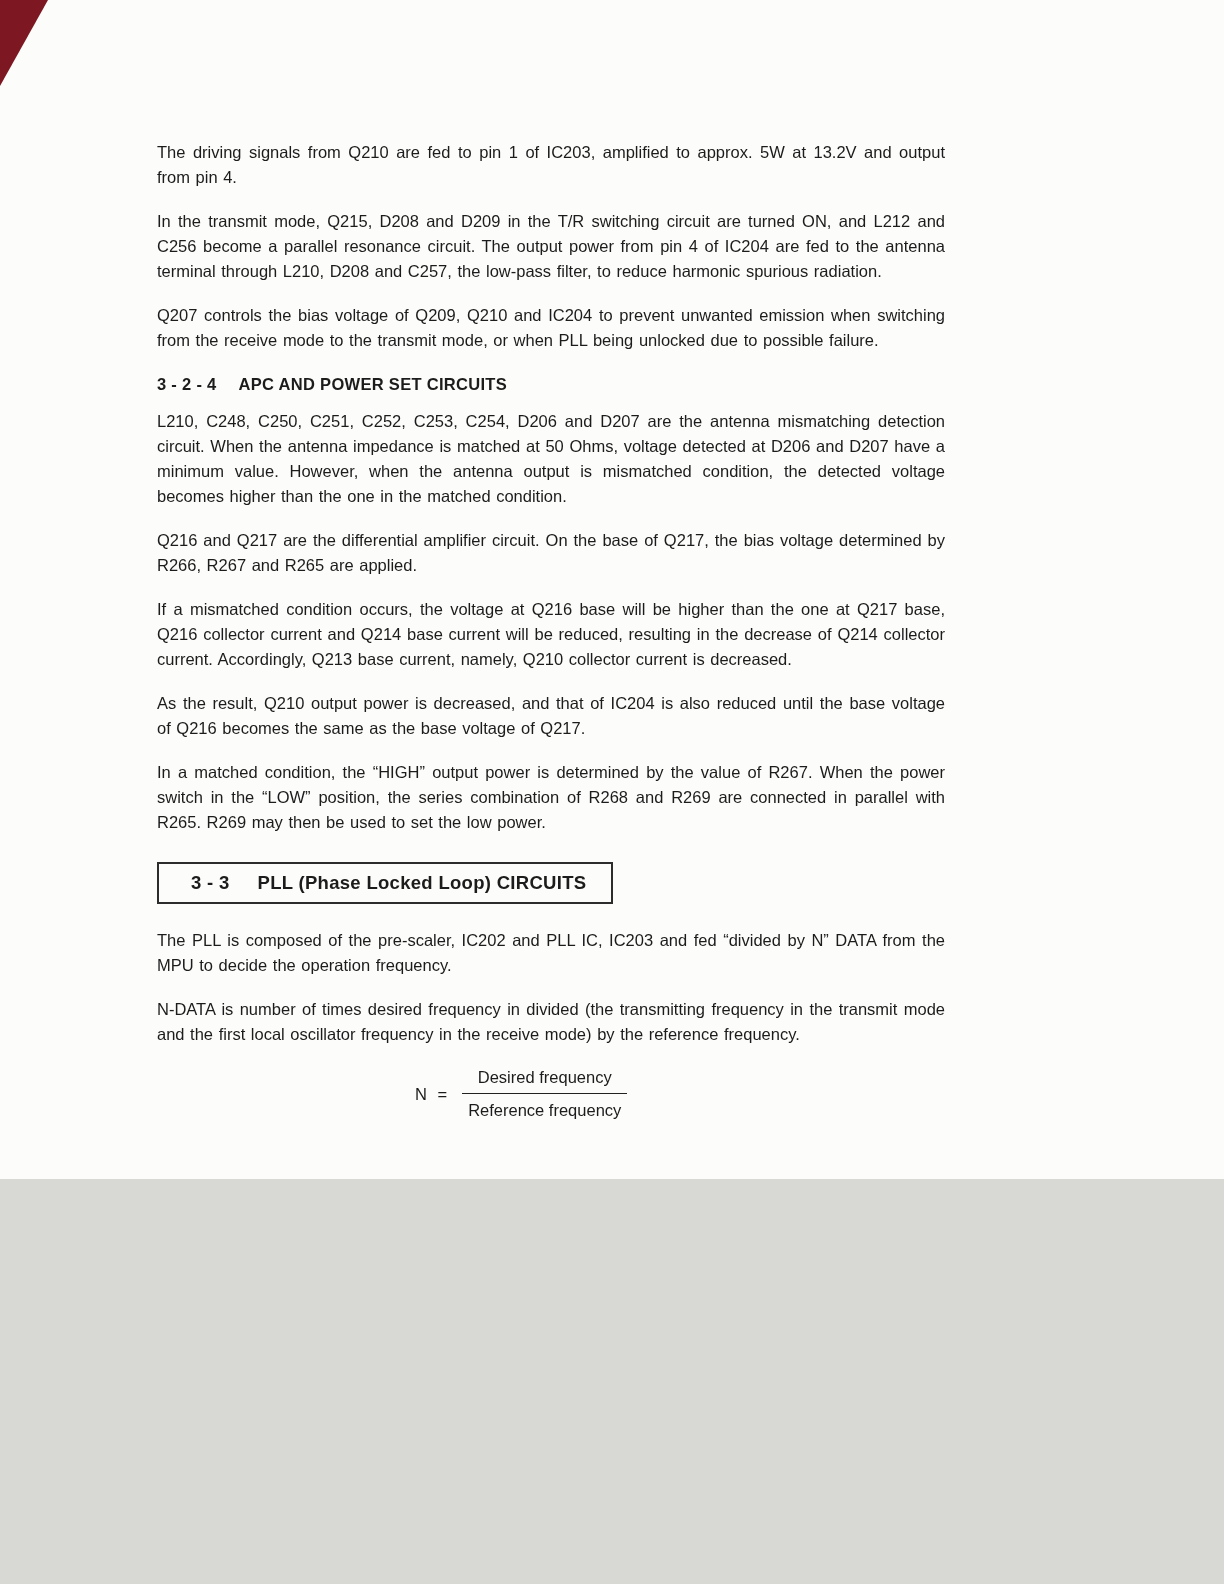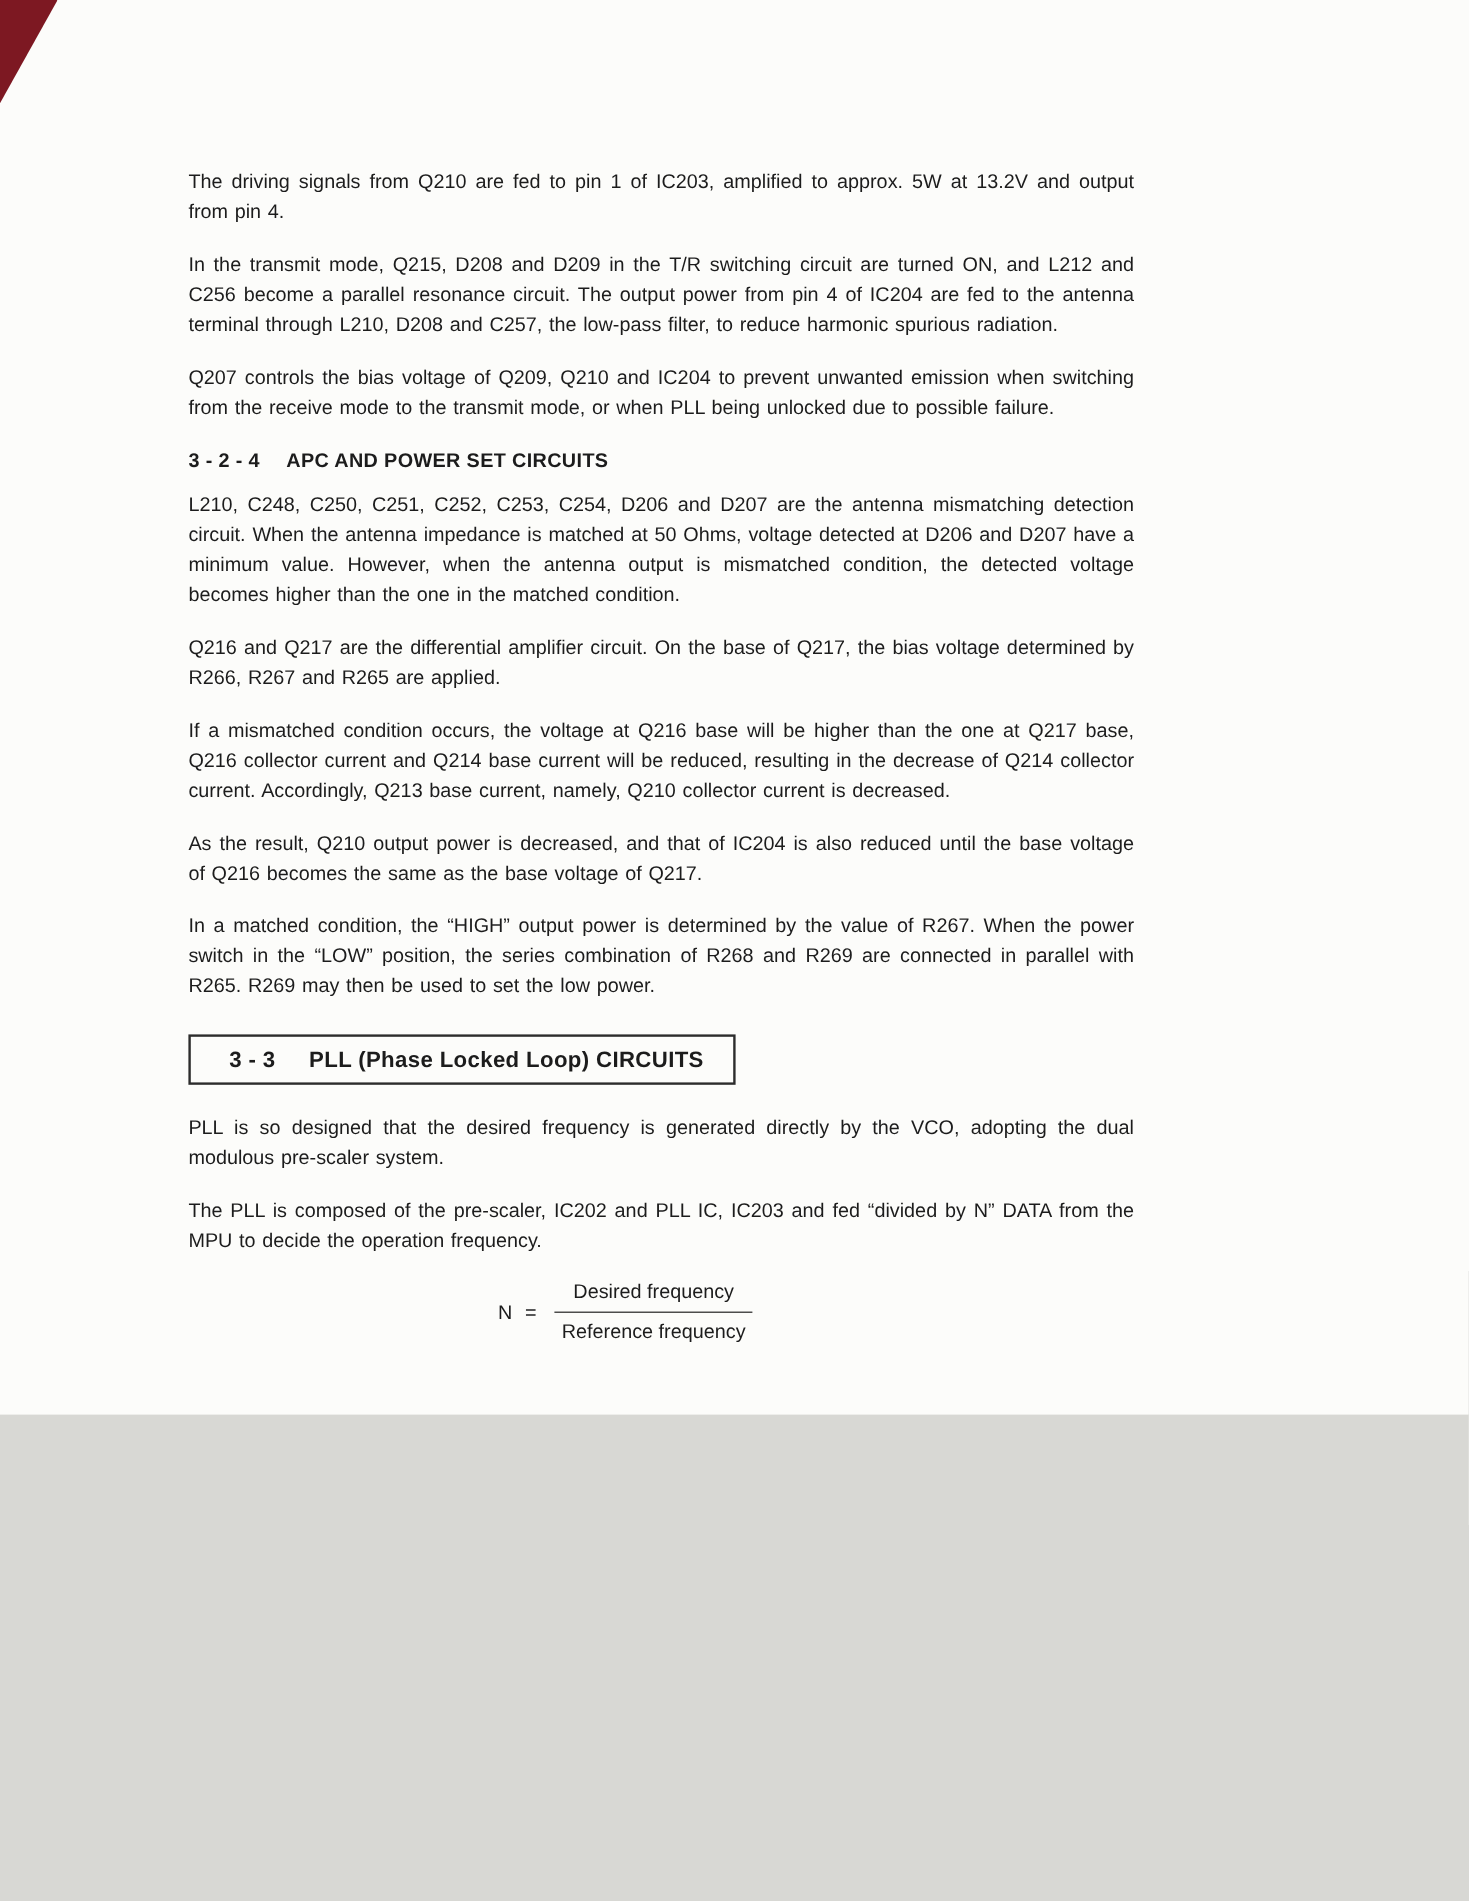--- a/index.html
+++ b/index.html
@@ -125,22 +125,22 @@
     <p>L210, C248, C250, C251, C252, C253, C254, D206 and D207 are the antenna mismatching detection circuit.  When the antenna impedance is matched at 50 Ohms, voltage detected at D206 and D207 have a minimum value.  However, when the antenna output is mismatched condition, the detected voltage becomes higher than the one in the matched condition.</p>
     <p>Q216 and Q217 are the differential amplifier circuit.  On the base of Q217, the bias voltage determined by R266, R267 and R265 are applied.</p>
     <p>If a mismatched condition occurs, the voltage at Q216 base will be higher than the one at Q217 base, Q216 collector current and Q214 base current will be reduced, resulting in the decrease of Q214 collector current.  Accordingly, Q213 base current, namely, Q210 collector current is decreased.</p>
     <p>As the result, Q210 output power is decreased, and that of IC204 is also reduced until the base voltage of Q216 becomes the same as the base voltage of Q217.</p>
     <p>In a matched condition, the “HIGH” output power is determined by the value of R267.  When the power switch in the “LOW” position, the series combination of R268 and R269 are connected in parallel with R265.  R269 may then be used to set the low power.</p>
 
     <div class="box-heading">
       <span class="sec-num">3 - 3</span><span>PLL  (Phase Locked Loop)  CIRCUITS</span>
     </div>
 
-    <p>PLL is so designed that the desired frequency is generated directly by the VCO, adopting the dual modulous pre-scaler system.</p>
     <p>The PLL is composed of the pre-scaler, IC202 and PLL IC, IC203 and fed “divided by N” DATA from the MPU to decide the operation frequency.</p>
+    <p>N-DATA is number of times desired frequency in divided (the transmitting frequency in the transmit mode and the first local oscillator frequency in the receive mode) by the reference frequency.</p>
 
     <div class="formula">
       <span class="lhs">N  =</span>
       <span class="frac">
         <span class="num">Desired frequency</span>
         <span class="den">Reference frequency</span>
       </span>
     </div>
 
   </div>

